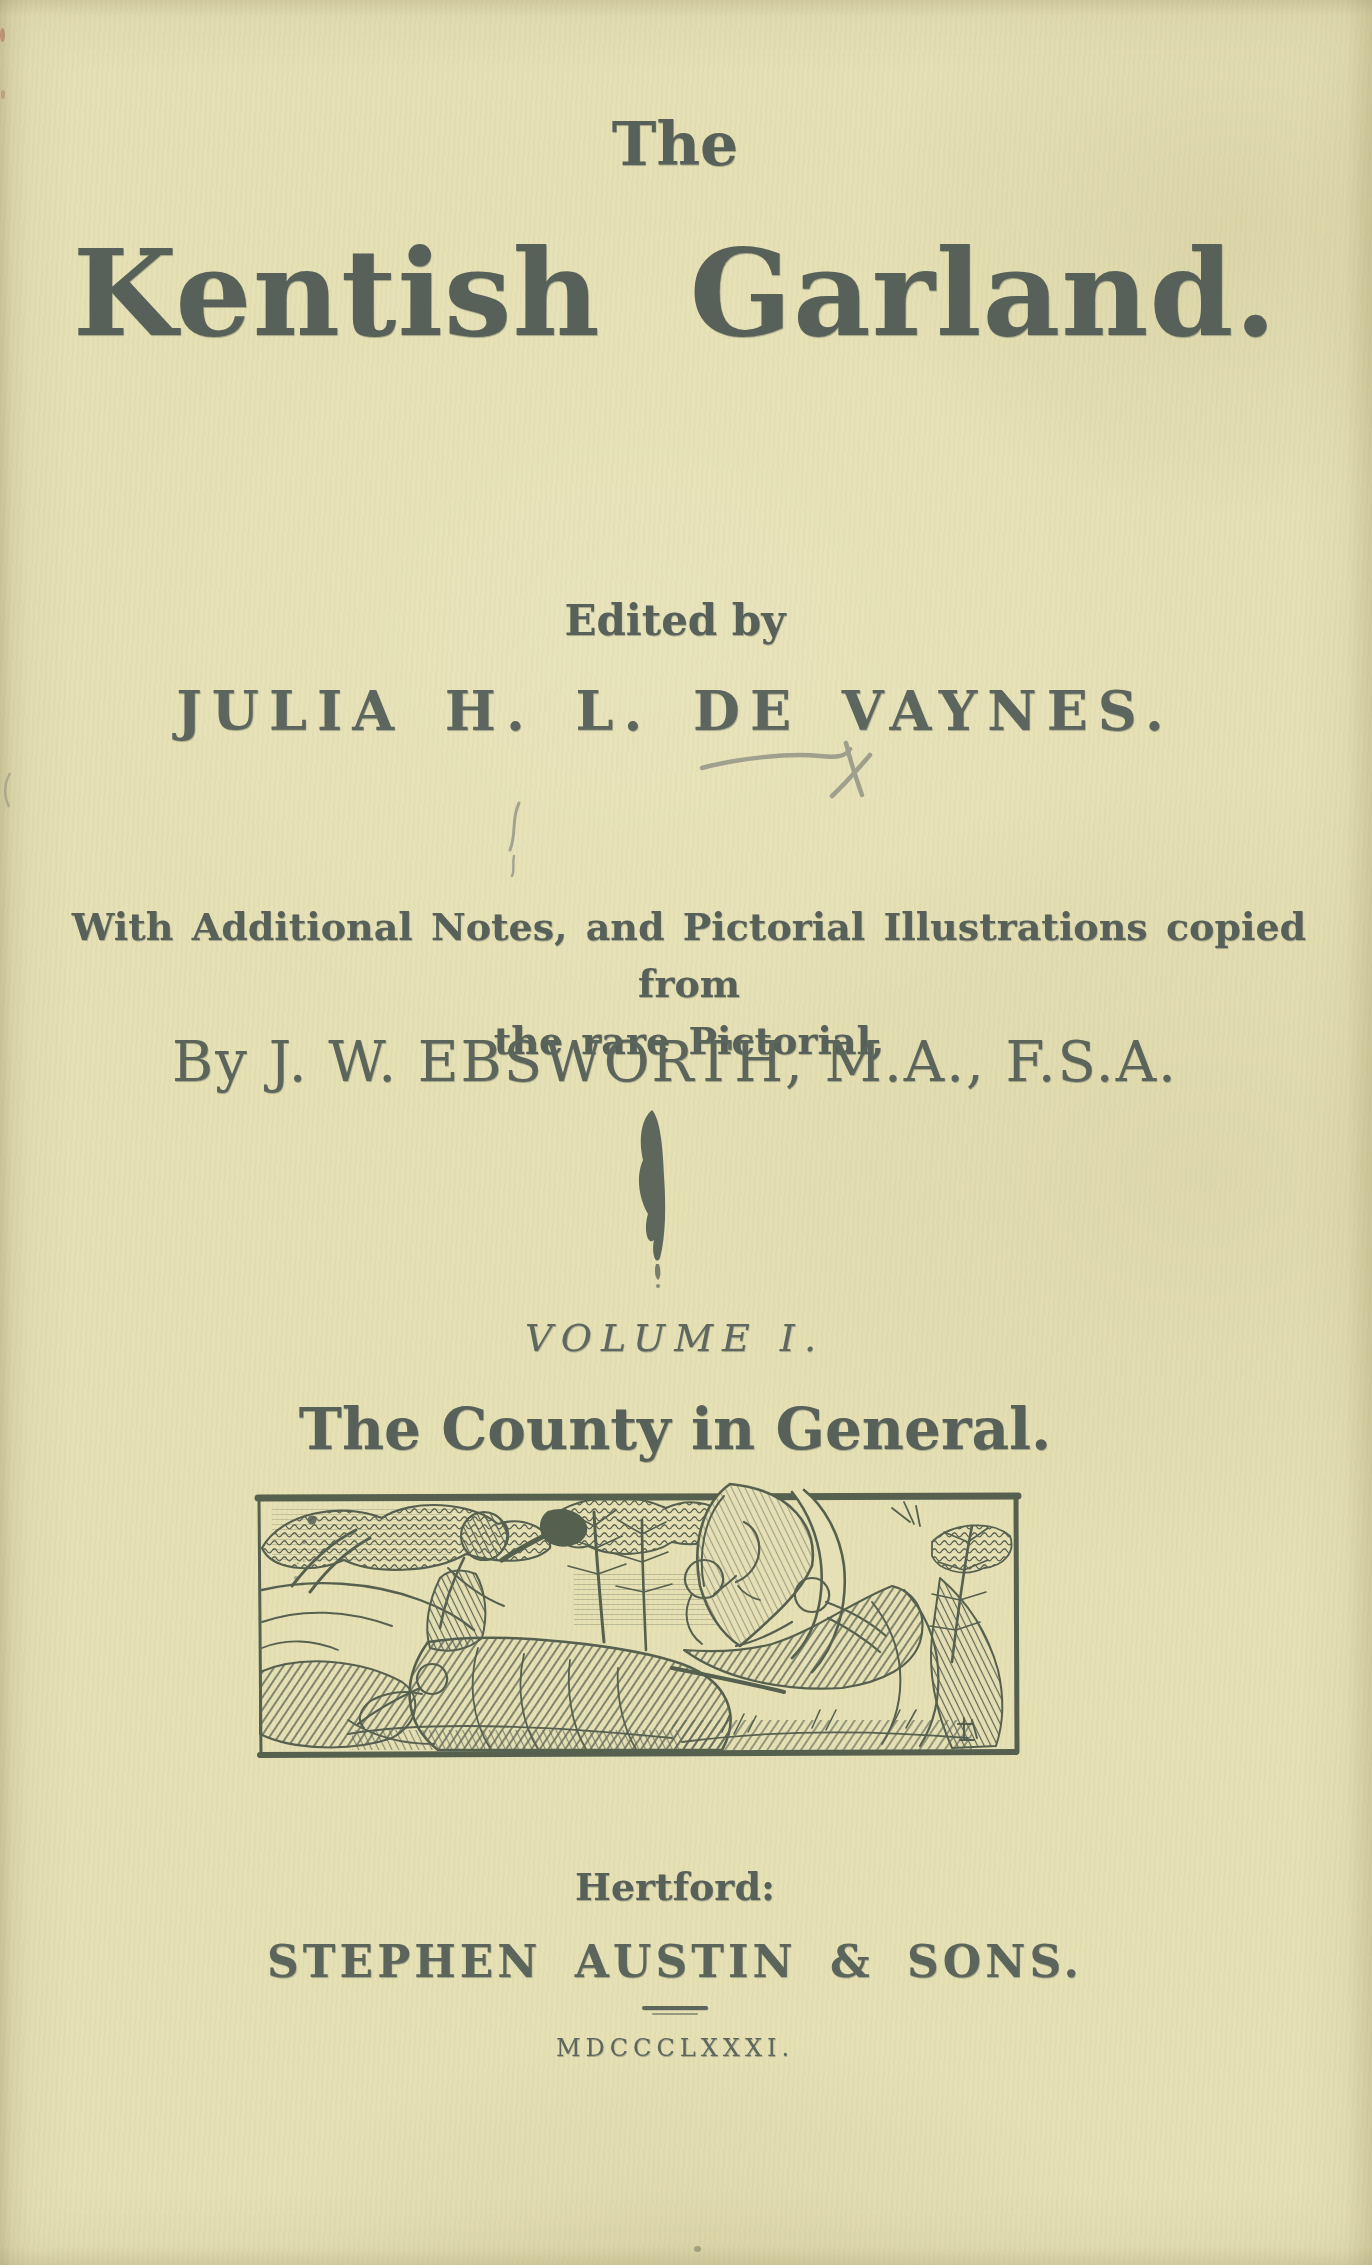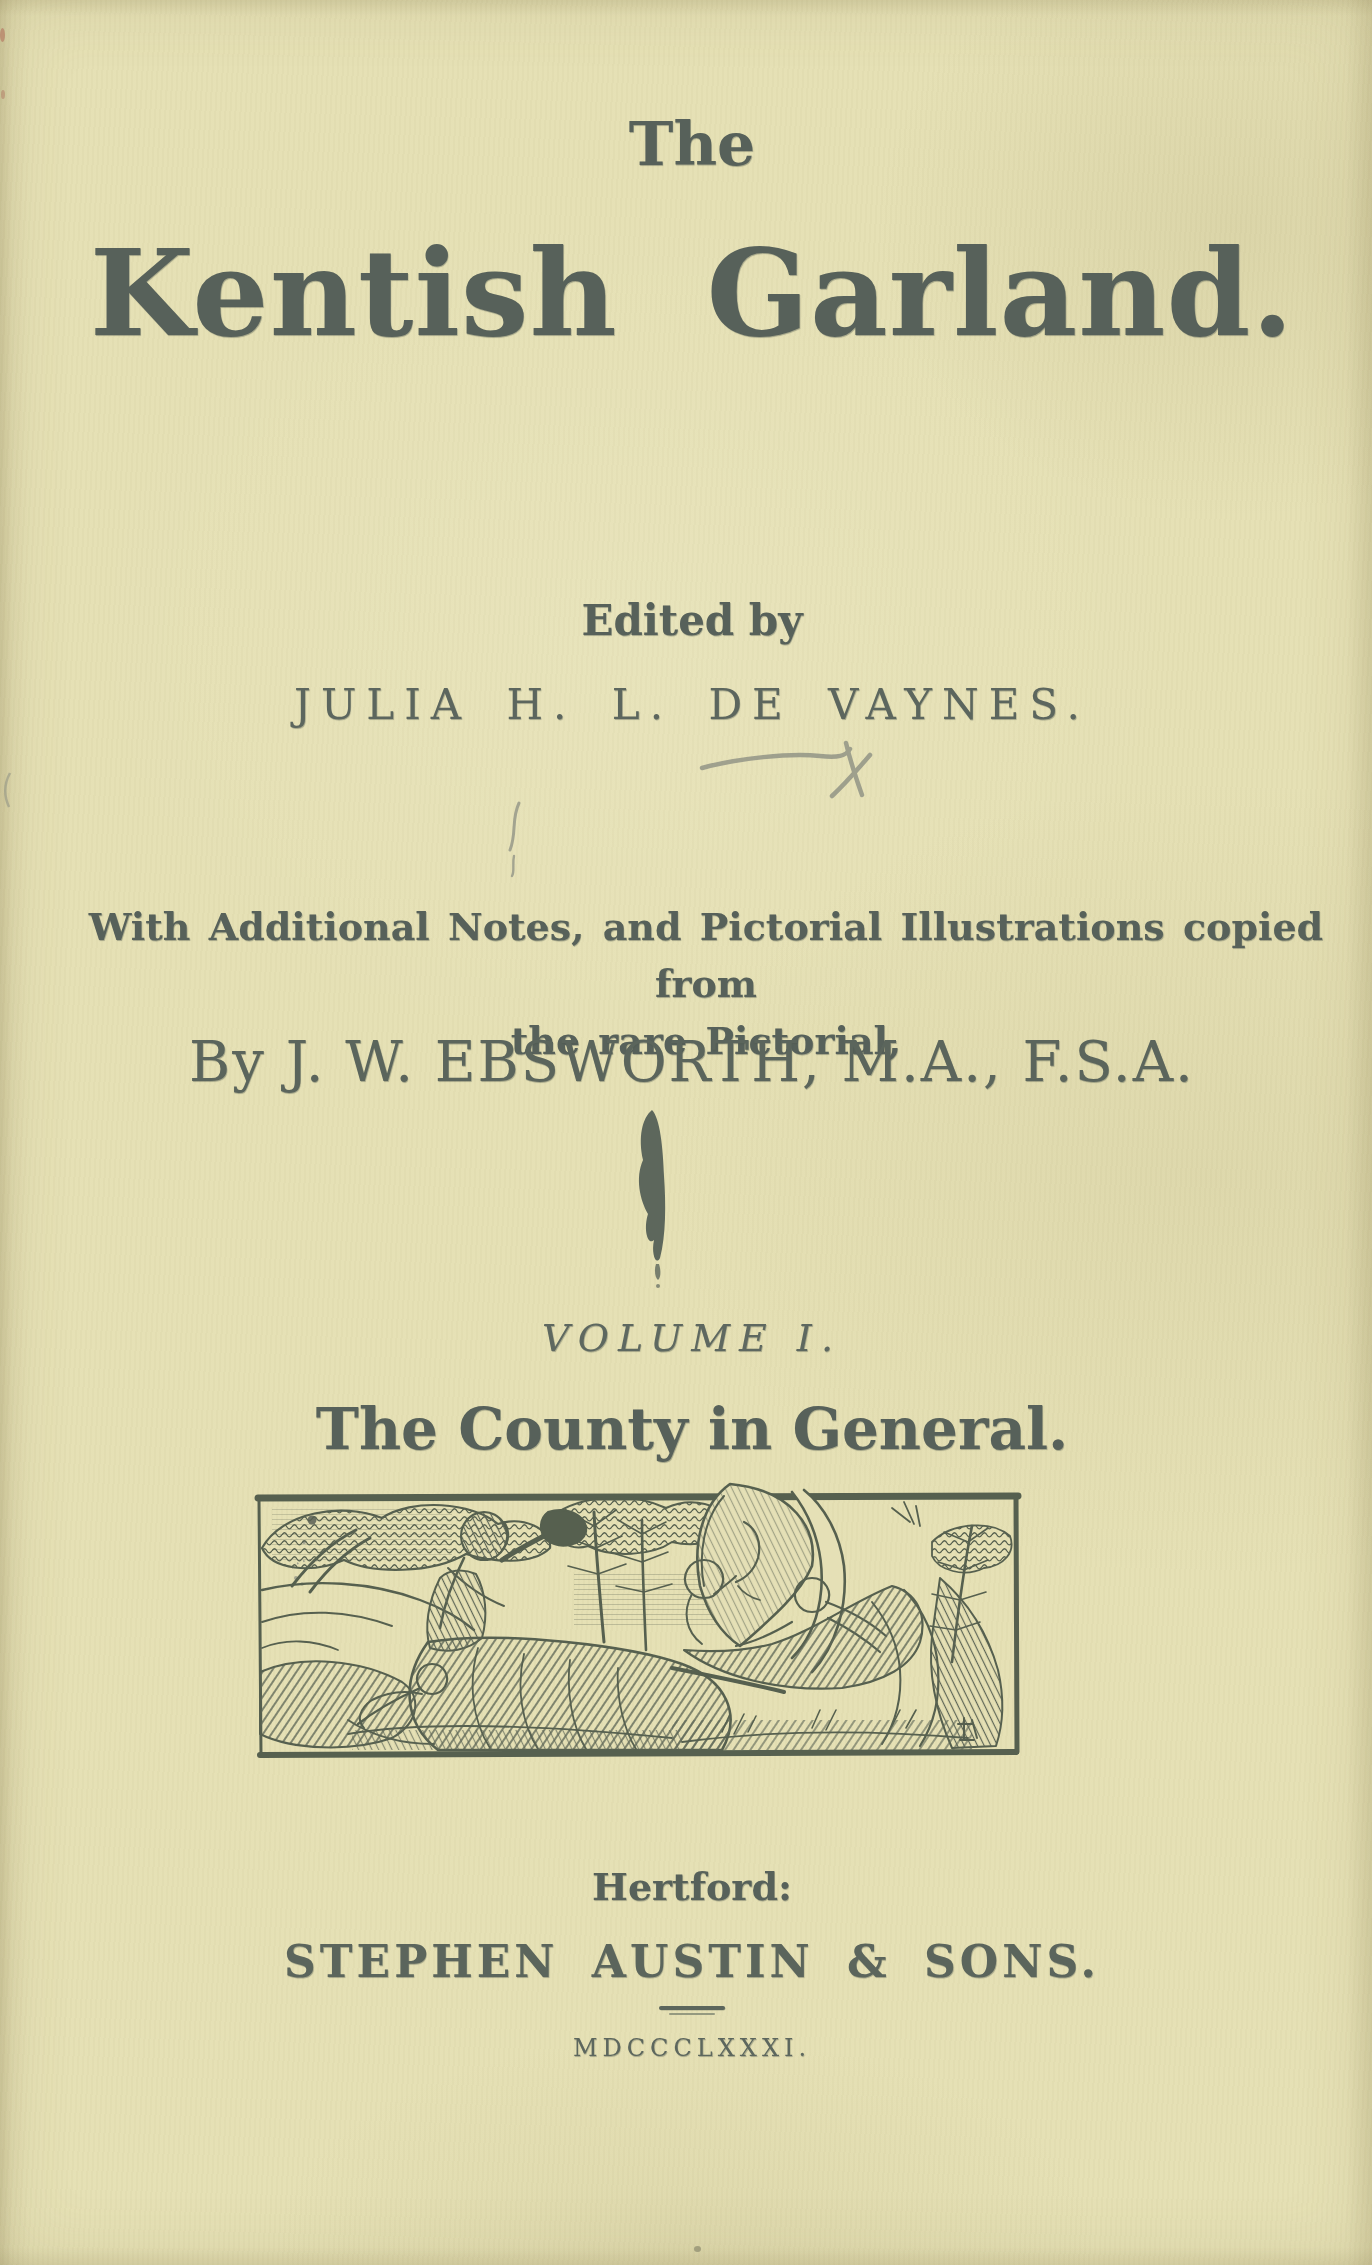--- a/index.html
+++ b/index.html
@@ -17,28 +17,28 @@
       radial-gradient(ellipse 600px 300px at 50% 99%, rgba(125,112,62,0.07), transparent 70%),
       linear-gradient(90deg, rgba(112,98,55,0.18) 0px, rgba(112,98,55,0.05) 12px, rgba(112,98,55,0) 30px),
       linear-gradient(270deg, rgba(112,98,55,0.12) 0px, rgba(112,98,55,0) 26px),
       linear-gradient(180deg, rgba(112,98,55,0.12) 0px, rgba(112,98,55,0) 16px),
       linear-gradient(0deg, rgba(112,98,55,0.10) 0px, rgba(112,98,55,0) 18px),
       repeating-linear-gradient(93deg, rgba(105,95,52,0.025) 0 2px, rgba(255,255,240,0.02) 2px 5px),
       #e5e0b4;
     box-shadow: inset 0 0 70px rgba(118,106,58,0.16);
   }
   
-  .content{position:absolute;left:0;top:0;width:1350px;height:100%;margin-left:17px;}
+  .content{position:absolute;left:0;top:0;width:1350px;height:100%;}
   .tline{position:absolute;left:0;width:100%;text-align:center;line-height:1.08;
          text-shadow:0.6px 0.9px 0.7px rgba(78,88,78,0.42);}
   .goth{font-weight:bold;}
   .t-the      {top:112px;font-size:60px;}
   .t-main     {top:228px;font-size:120px;letter-spacing:1px;word-spacing:46px;}
   .t-edited   {top:598px;font-size:42px;text-align:center;}
-  .t-editor   {top:682px;font-size:42px;font-weight:normal;letter-spacing:10px;word-spacing:12px;color:#5c665e;}
+  .t-editor   {top:682px;font-size:54px;font-weight:bold;letter-spacing:10px;word-spacing:12px;color:#5c665e;}
   .t-notes    {top:898px;font-size:38px;line-height:57px;word-spacing:5px;padding-left:14px;}
   .t-by       {top:1032px;font-size:56px;font-weight:normal;letter-spacing:2px;color:#5b655c;}
   .t-volume   {top:1318px;font-size:38px;font-style:italic;font-weight:normal;letter-spacing:9px;color:#5e6860;}
   .t-county   {top:1398px;font-size:58px;}
   .t-hertford {top:1866px;font-size:38px;}
   .t-publisher{top:1938px;font-size:44px;font-weight:bold;letter-spacing:4px;word-spacing:14px;color:#5b655c;}
   .t-year     {top:2036px;font-size:24px;letter-spacing:5px;font-weight:normal;color:#5d675e;}
   .rule{position:absolute;top:2006px;left:calc(50% - 33px);width:66px;}
   .rule .r1{height:4px;background:#5c665c;border-radius:2px;box-shadow:0.5px 0.5px 0.5px rgba(80,90,80,0.4);}
   .rule .r2{height:2px;width:46px;margin:3px auto 0;background:#79826f;opacity:0.75;border-radius:1px;}

